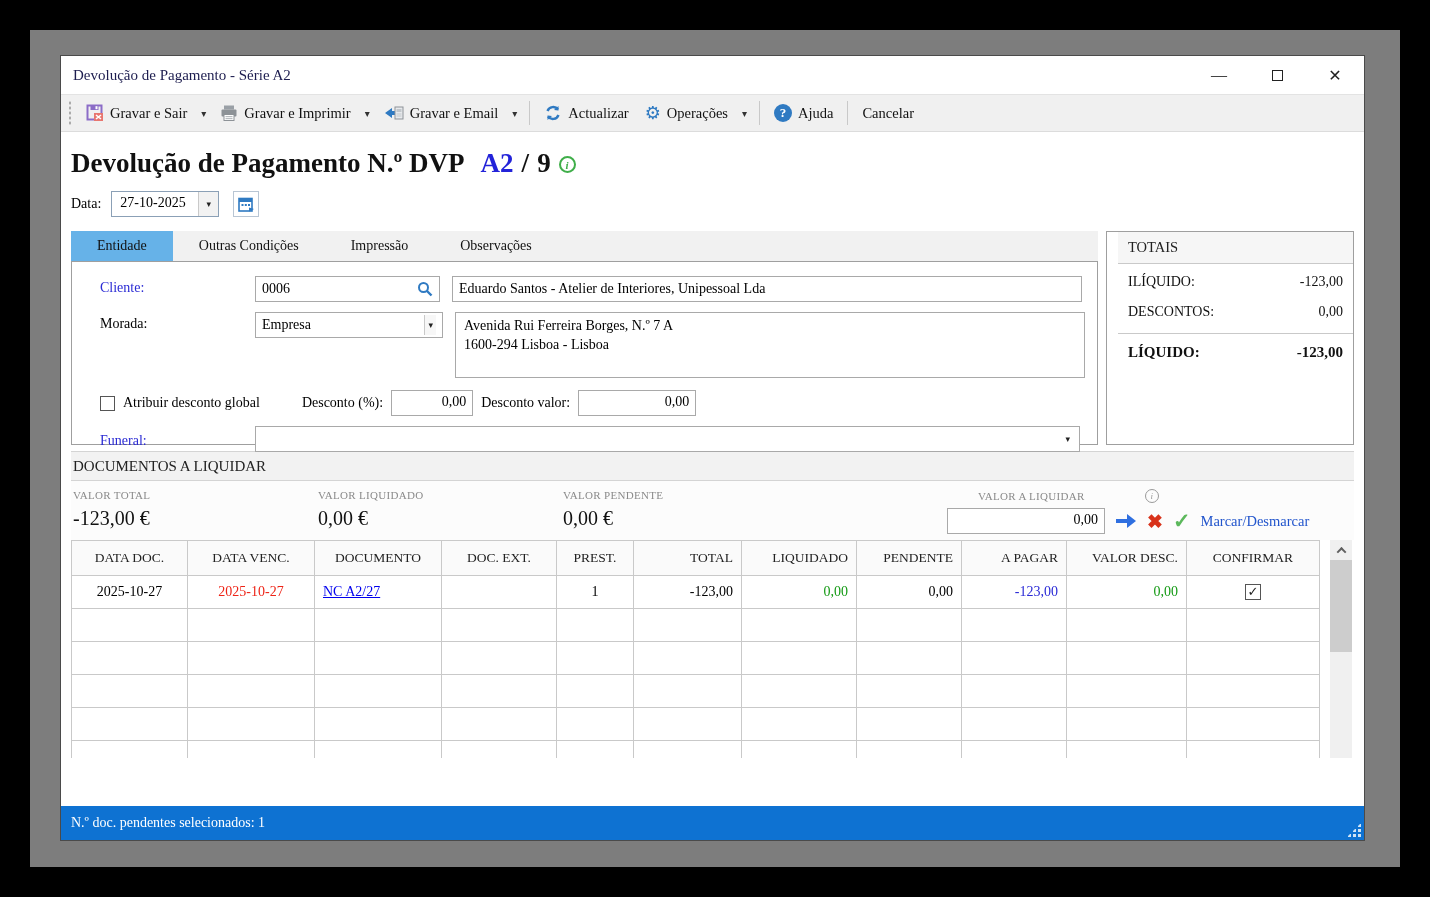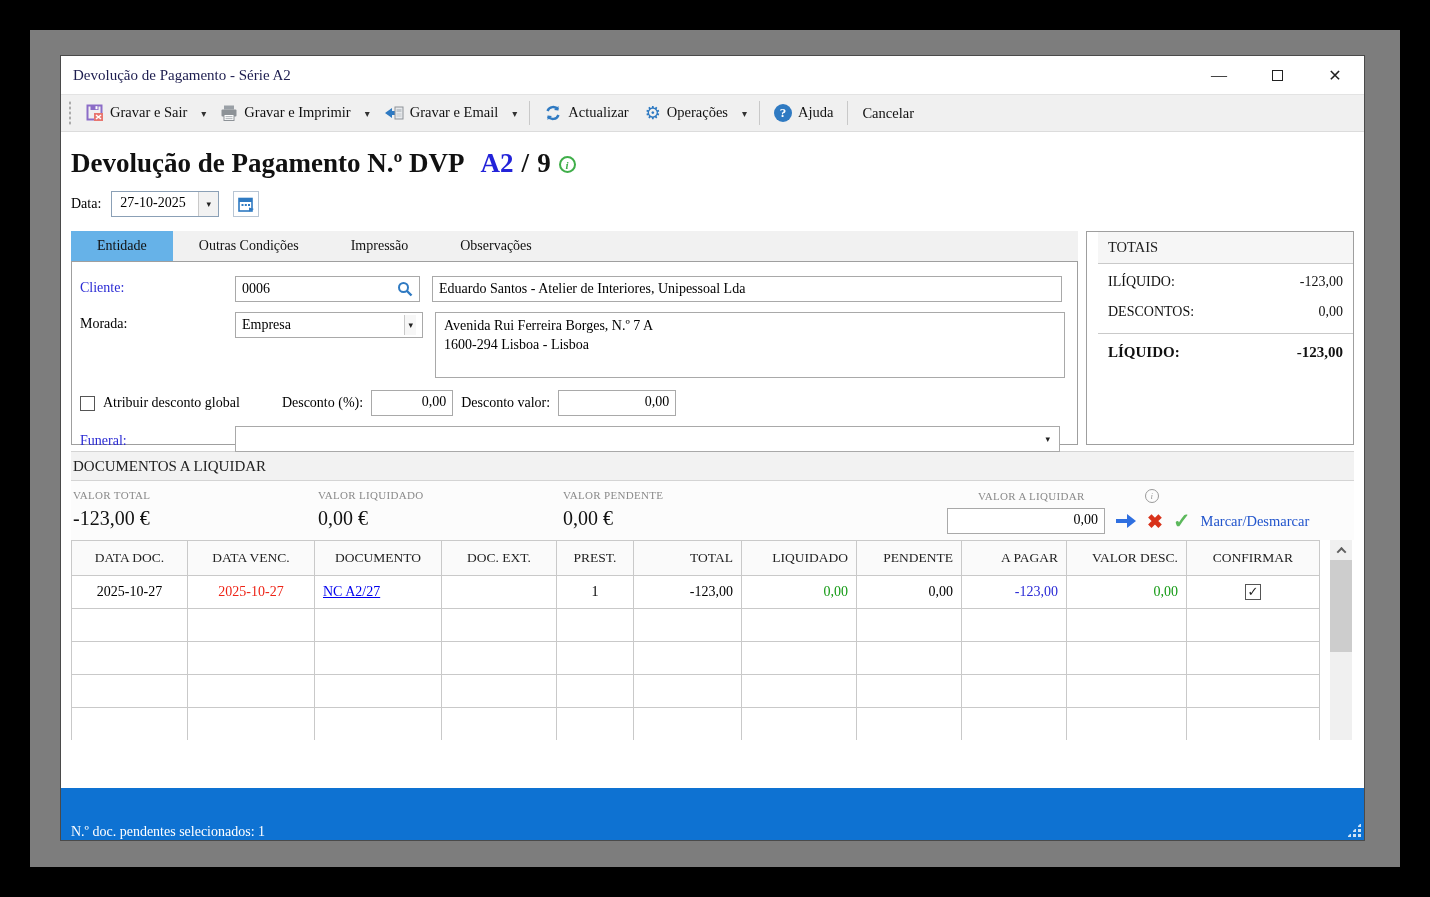--- a/index.html
+++ b/index.html
@@ -16,21 +16,21 @@
   .win-btn { width:58px; display:flex; align-items:center; justify-content:center;
              font-size:16px; color:#222; cursor:default; }
   .max-glyph { width:11px; height:11px; border:1.5px solid #222; display:inline-block; }
 
   
   .toolbar { height:38px; background:#f0f0f0; border-top:1px solid #e3e3e3; border-bottom:1px solid #dcdcdc;
              display:flex; align-items:center; gap:2px; padding:0 6px; flex:0 0 auto; }
   .drag-dots { width:6px; height:24px; margin-right:4px;
                background-image:radial-gradient(circle, #9a9a9a 1px, transparent 1.3px);
                background-size:4px 5px; background-repeat:repeat-y; background-position:center; }
-  .tb-btn { display:flex; align-items:flex-start; gap:6px; padding:4px 7px; font-size:14.5px; color:#111;
+  .tb-btn { display:flex; align-items:center; gap:6px; padding:4px 7px; font-size:14.5px; color:#111;
             border-radius:2px; cursor:default; white-space:nowrap; }
   .tb-caret { font-size:10px; color:#333; padding:4px 5px; }
   .tb-sep { width:1px; height:24px; background:#c9c9c9; margin:0 5px; }
   .gear-glyph { font-size:18px; color:#2f7ac2; line-height:1; }
   .help-glyph { width:18px; height:18px; border-radius:50%; background:#2f7ac2; color:#fff;
                 font-size:13px; font-weight:bold; display:flex; align-items:center; justify-content:center; }
 
   
   .content { flex:1; background:#fff; padding:0 10px; overflow:hidden; }
   .doc-heading { margin-top:16px; font-size:27px; font-weight:bold; color:#111; display:flex; align-items:center; gap:8px; }
@@ -46,21 +46,21 @@
   .cal-btn { width:26px; height:26px; border:1px solid #b9c6d4; margin-left:4px; background:#fff;
              display:flex; align-items:center; justify-content:center; }
 
   
   .main-row { margin-top:14px; display:flex; gap:8px; }
   .left-col { flex:1; }
   .tabstrip { height:30px; background:#f1f1f1; display:flex; }
   .tab { padding:0 26px; display:flex; align-items:center; font-size:14px; color:#111; cursor:default; }
   .tab.active { background:#66b2e8; }
   .panel { border:1px solid #9f9f9f; border-top:1px solid #9f9f9f; height:184px; background:#fff;
-           padding:14px 12px 10px 8px; position:relative; }
+           padding:14px 12px 10px 28px; position:relative; }
   .frow { display:flex; align-items:flex-start; margin-bottom:10px; }
   .flabel { width:155px; font-size:14px; padding-top:4px; }
   .lbl-blue { color:#2a2ad4; }
   .inp { border:1px solid #a9a9a9; height:26px; font-size:14px; padding:3px 6px; background:#fff; }
   .cliente-code { width:185px; display:flex; align-items:center; justify-content:space-between; }
   .cliente-name { width:630px; margin-left:12px; display:flex; align-items:center; }
   .combo { width:188px; display:flex; align-items:center; justify-content:space-between; }
   .combo .dd-caret { font-size:9px; color:#222; padding:2px 3px; border-left:1px solid #c9c9c9;
                      height:20px; display:flex; align-items:center; background:#f7f7f7;}
   .addr-box { width:630px; height:66px; margin-left:12px; border:1px solid #a9a9a9; padding:4px 8px;
@@ -114,21 +114,21 @@
   .scrollbar { width:22px; height:233px; background:#f0f0f0; margin-left:10px; display:flex;
                flex-direction:column; align-items:center; }
   .sb-arrow { height:20px; display:flex; align-items:center; justify-content:center; width:100%; }
   .chev-up, .chev-down { width:7px; height:7px; border-left:2px solid #606060; border-top:2px solid #606060; }
   .chev-up { transform:rotate(45deg) translate(1px,1px); }
   .chev-down { transform:rotate(225deg) translate(1px,1px); }
   .sb-thumb { width:100%; height:92px; background:#cdcdcd; }
   .sb-track { flex:1; }
 
   
-  .statusbar { height:52px; background:#0e72d2; color:#fff; display:flex; align-items:flex-end;
+  .statusbar { height:34px; background:#0e72d2; color:#fff; display:flex; align-items:center;
                padding:0 10px; font-size:14px; flex:0 0 auto; position:relative;margin-top:48px; }
   .grip { position:absolute; right:3px; bottom:3px; width:14px; height:14px;
           background-image:radial-gradient(circle, #cfe3f5 1.6px, transparent 1.9px);
           background-size:5px 5px; clip-path:polygon(100% 0, 100% 100%, 0 100%); }
 </style>
 </head>
 <body>
 
 <div class="frame">
   <div class="window">

